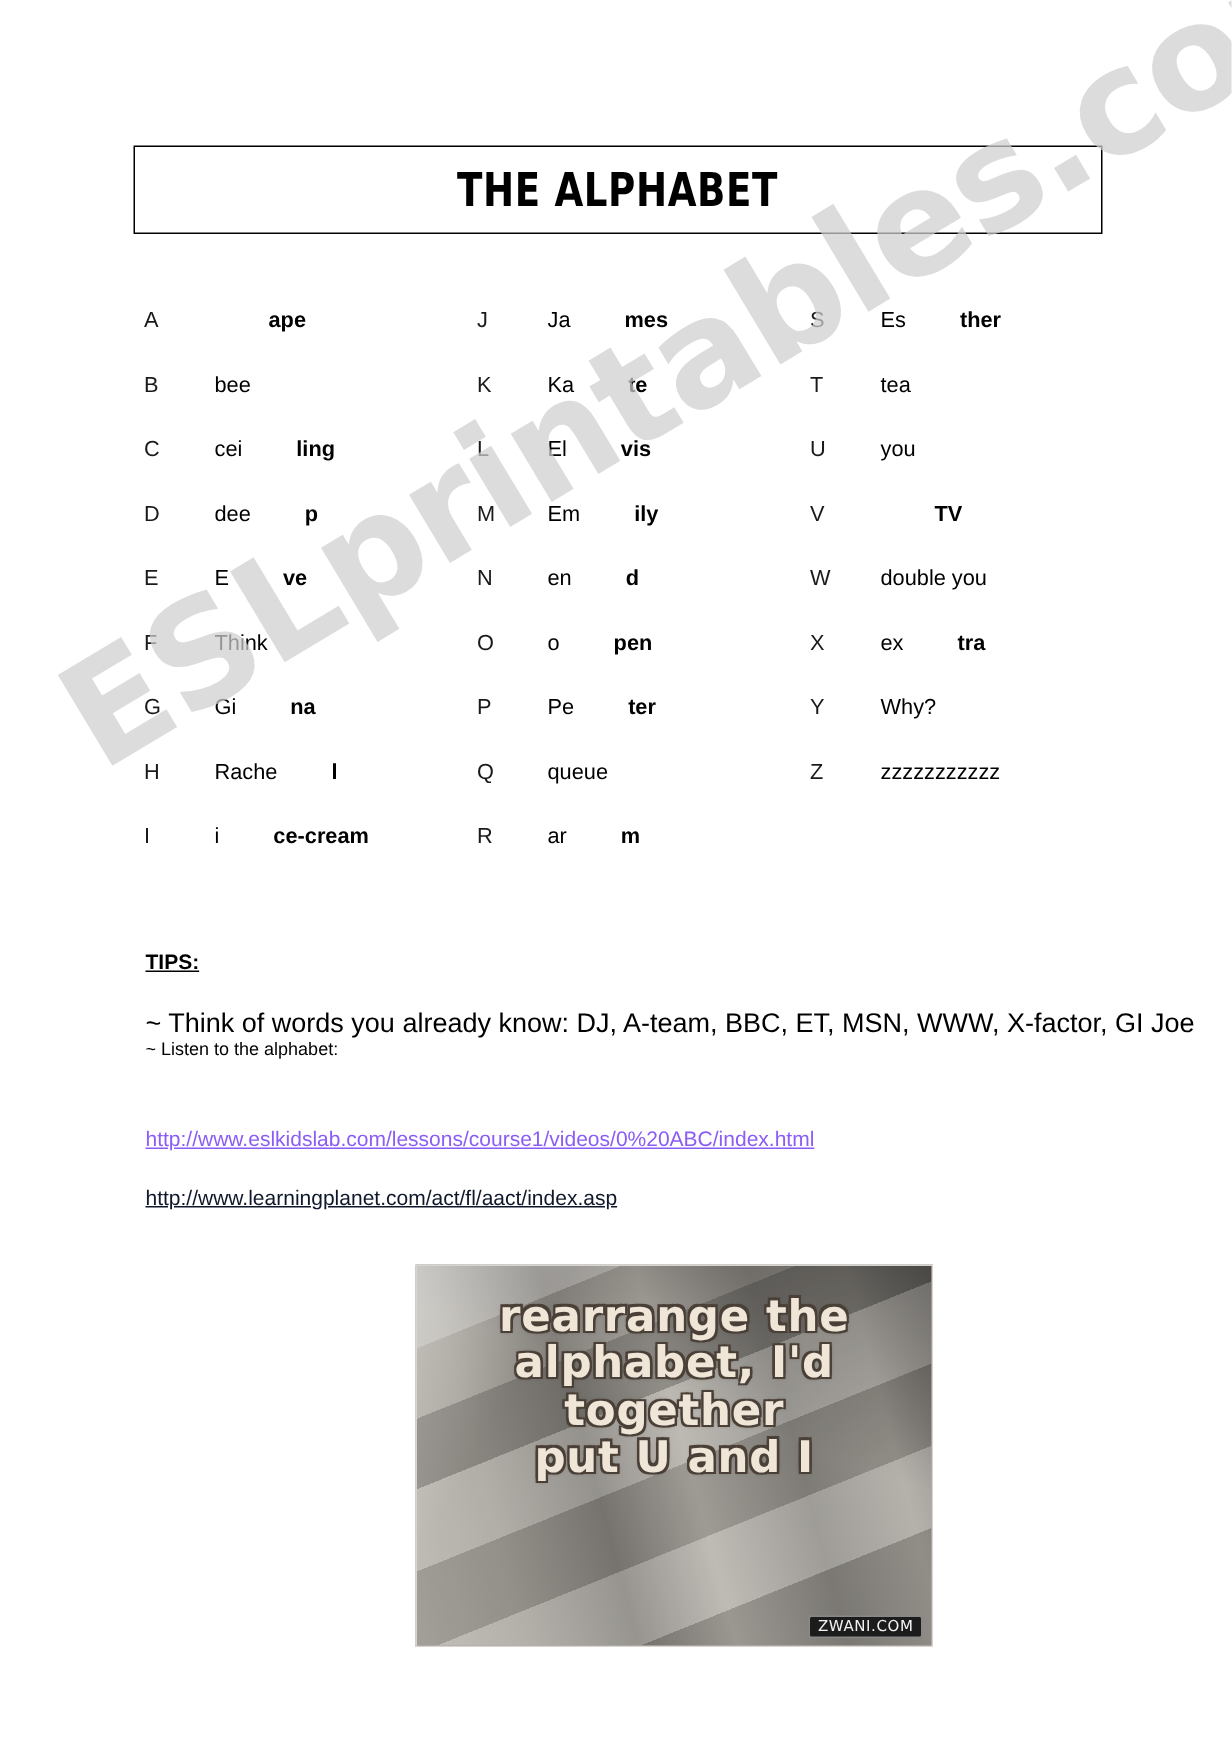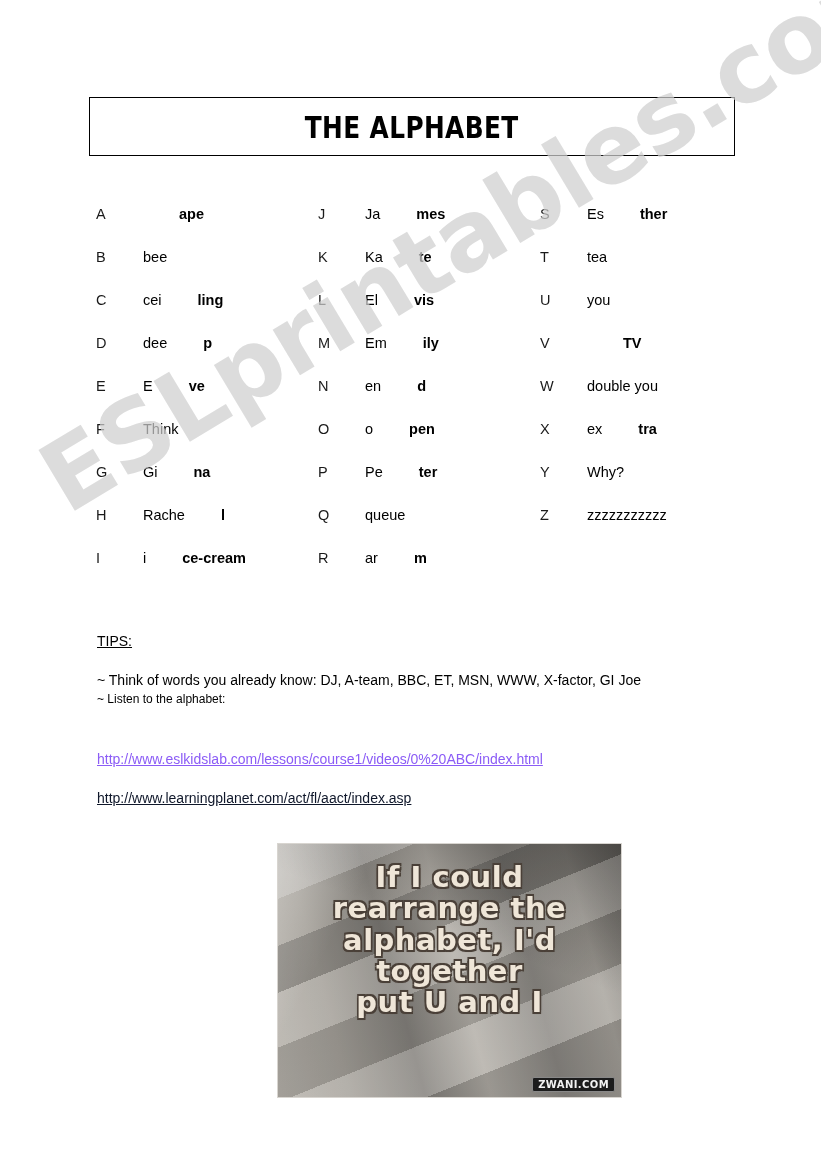--- a/index.html
+++ b/index.html
@@ -109,29 +109,29 @@
     font-weight: bold;
     margin-left: 36px;
   }
 
   
   .tips-head {
     position: absolute;
     left: 97px;
     top: 633px;
     font-size: 14px;
-    font-weight: normal;
+    font-weight: bold;
     text-decoration: underline;
     z-index: 3;
   }
   .tip-line-1 {
     position: absolute;
     left: 97px;
     top: 672px;
-    font-size: 14px;
+    font-size: 18px;
     white-space: nowrap;
     z-index: 3;
   }
   .tip-line-2 {
     position: absolute;
     left: 97px;
     top: 692px;
     font-size: 12px;
     white-space: nowrap;
     z-index: 3;
@@ -209,21 +209,21 @@
     display: block;
   }
   .photo-credit {
     position: absolute;
     right: 6px;
     bottom: 5px;
     background: #1c1c1c;
     color: #f2f2f2;
     font-family: "DejaVu Sans", sans-serif;
     font-size: 10px;
-    font-weight: bold;
+    font-weight: normal;
     letter-spacing: 0.4px;
     padding: 1px 5px;
     border-radius: 2px;
     border: 1px solid #888;
   }
 </style>
 </head>
 <body>
 
 <div class="page">
@@ -353,21 +353,20 @@
 
   <div class="tips-head">TIPS:</div>
   <div class="tip-line-1">~ Think of words you already know: DJ, A-team, BBC, ET, MSN, WWW, X-factor, GI Joe</div>
   <div class="tip-line-2">~ Listen to the alphabet:</div>
   <div class="link-1">http://www.eslkidslab.com/lessons/course1/videos/0%20ABC/index.html</div>
   <div class="link-2">http://www.learningplanet.com/act/fl/aact/index.asp</div>
 
   <div class="photo">
     <div class="photo-bg"></div>
     <div class="photo-caption">
-      <span class="line">If I could</span>
       <span class="line">rearrange the</span>
       <span class="line">alphabet, I'd</span>
       <span class="line">together</span>
       <span class="line">put U and I</span>
     </div>
     <div class="photo-credit">ZWANI.COM</div>
   </div>
 
 </div>
 

